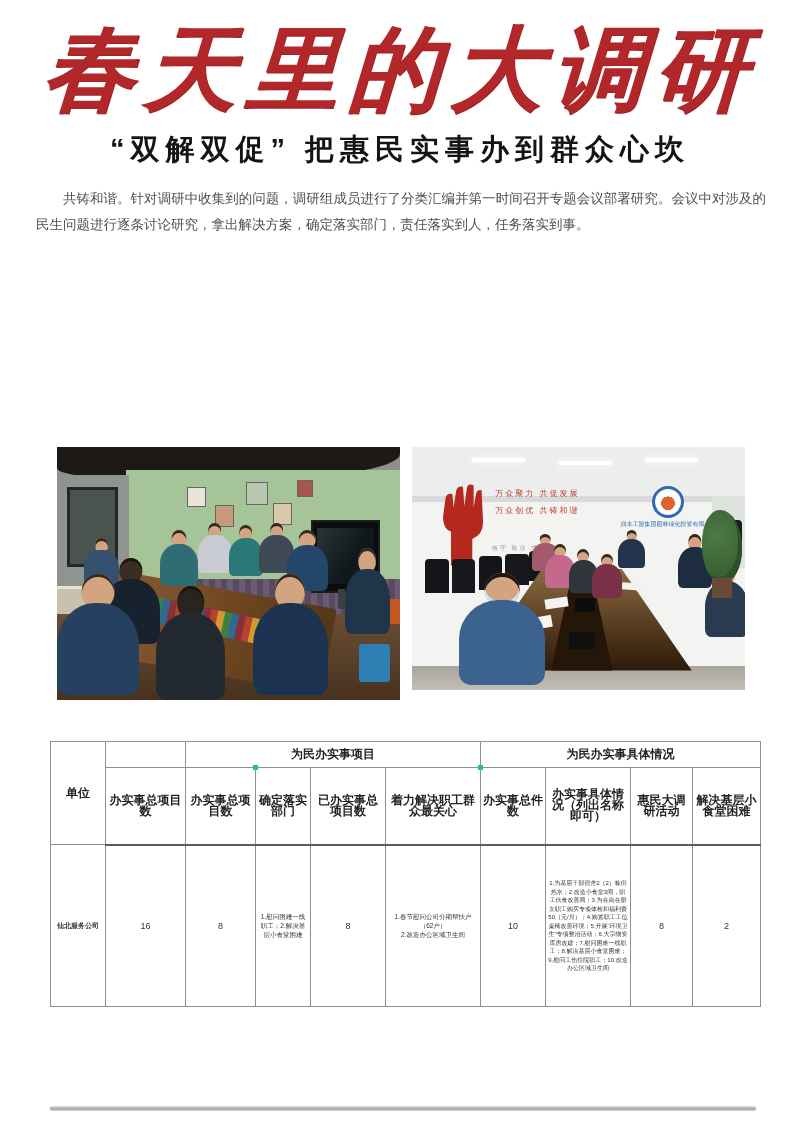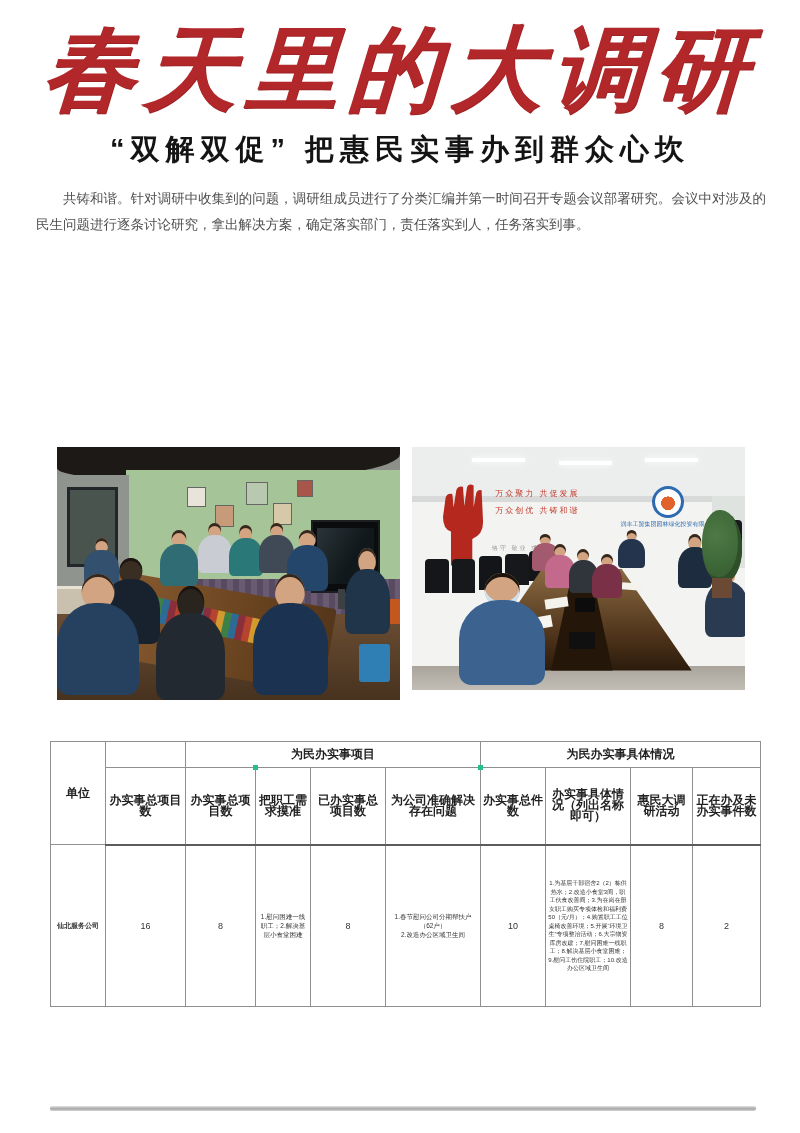--- a/index.html
+++ b/index.html
@@ -216,27 +216,27 @@
       <tbody>
           <tr class="r1">
         <td rowspan="2" class="unitcell">单位</td>
         <td></td>
         <td colspan="4">为民办实事项目</td>
         <td colspan="4">为民办实事具体情况</td>
       </tr>
       <tr class="r2">
         <td>办实事总项目数</td>
         <td>办实事总项目数</td>
-        <td>把职工需求摸准</td>
+        <td>确定落实部门</td>
         <td>已办实事总项目数</td>
-        <td>为公司准确解决存在问题</td>
+        <td>着力解决职工群众最关心</td>
         <td>办实事总件数</td>
         <td>办实事具体情况（列出名称即可）</td>
         <td>惠民大调研活动</td>
-        <td>正在办及未办实事件数</td>
+        <td>解决基层小食堂困难</td>
       </tr>
       <tr class="r3">
         <td class="unitcell" style="font-size:7px">仙北服务公司</td>
         <td class="num">16</td>
         <td class="num sel">8</td>
         <td class="tinytxt">1.慰问困难一线职工；2.解决基层小食堂困难</td>
         <td class="num">8</td>
         <td class="tinytxt prewrap">1.春节慰问公司分期帮扶户
 （62户）
 2.改造办公区域卫生间</td>

